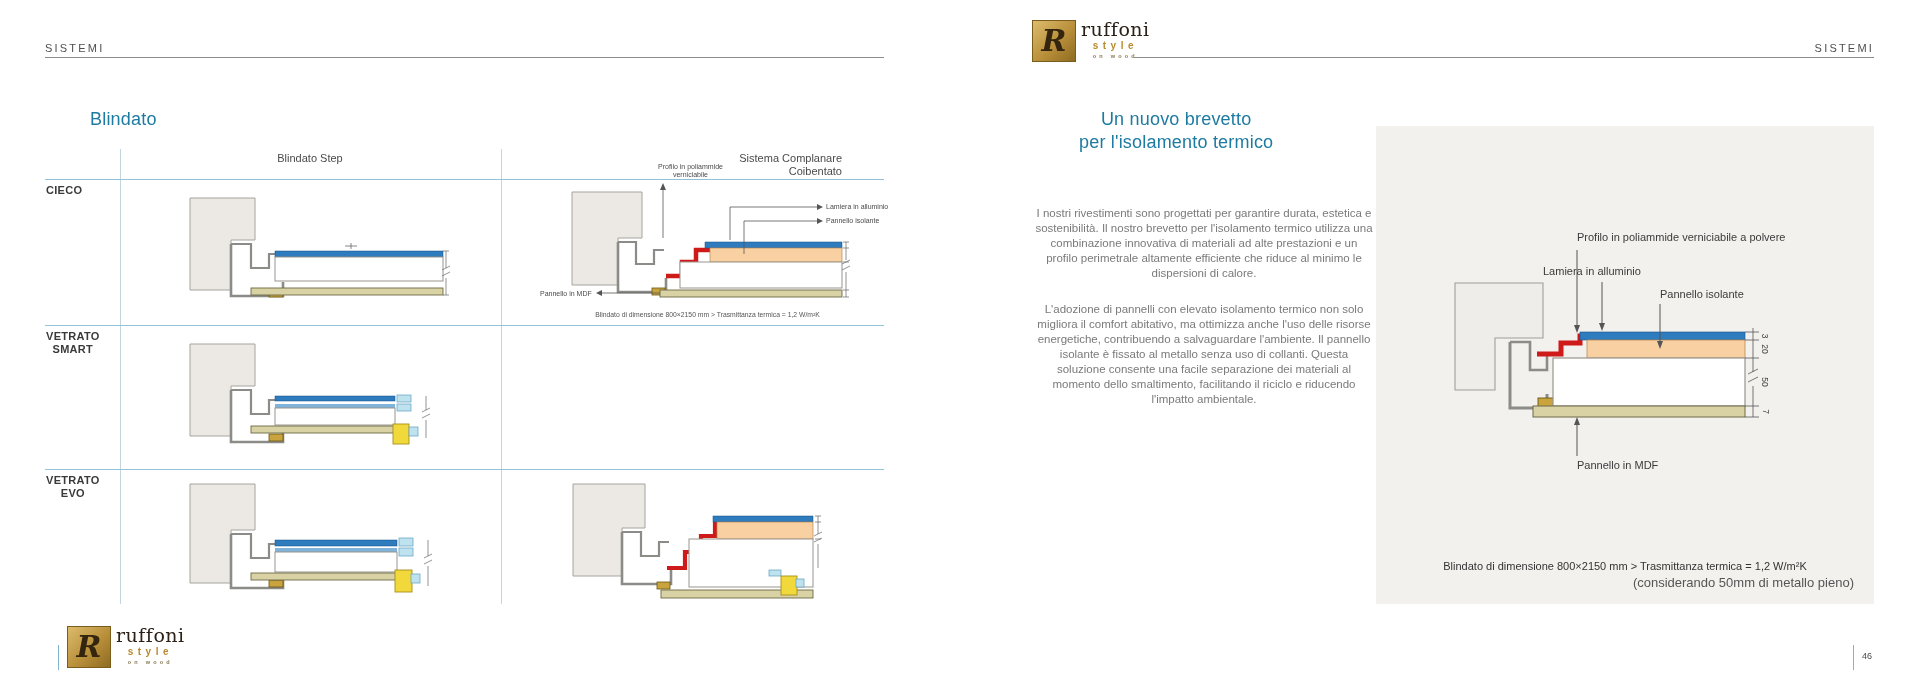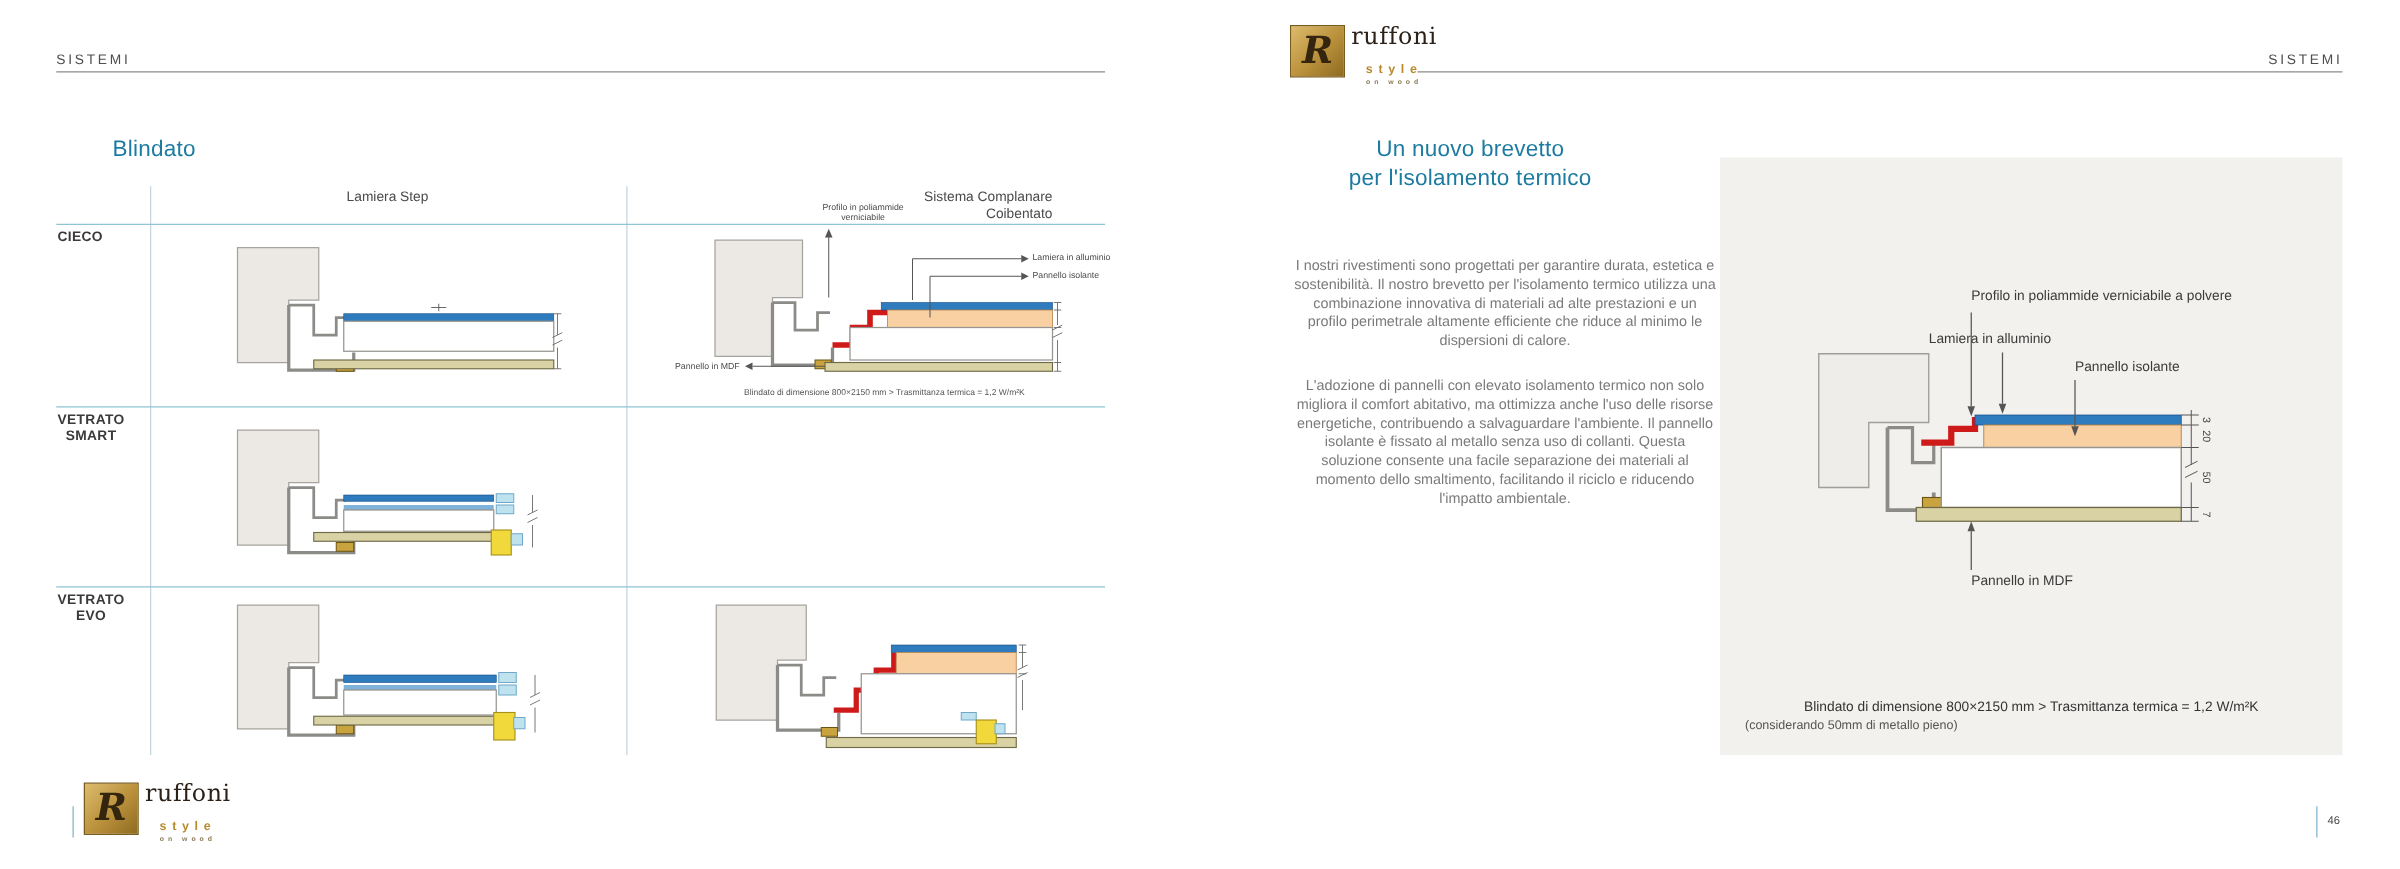--- a/index.html
+++ b/index.html
@@ -14,56 +14,56 @@
   
   .vline{width:1px;background:#c3d6de;}
   .hline{height:1px;background:#8fc3d5;}
   .colhead{font-size:11px;color:#4a4a4a;text-align:center;line-height:13px;}
   .rowlab{font-size:11px;font-weight:bold;color:#3a3a3a;line-height:12.5px;letter-spacing:.3px;}
   
   .lbl-sm{font-size:7px;line-height:8px;color:#4a4a4a;}
   .cap-sm{font-size:6.8px;color:#555;text-align:center;}
   .lbl-lg{font-size:11px;color:#3b3b3b;}
   .caption1{font-size:11px;font-weight:500;color:#333;text-align:center;}
-  .caption2{font-size:10px;color:#555;text-align:left;}
+  .caption2{font-size:13px;color:#555;text-align:right;}
   
   .panel{background:#f2f1ee;}
   .bodytext{font-size:11.5px;line-height:15px;color:#7a7a7a;}
   .pagenum{font-size:9px;color:#4a4a4a;}
   .footline{width:1px;background:#7fb6cd;}
   
   .brand{display:flex;align-items:flex-start;}
   .brand-square{width:44px;height:42px;background:linear-gradient(135deg,#dcbc6d 0%,#b98f3a 55%,#8e6c22 100%);
     border:1px solid #7a5c1c;box-sizing:border-box;display:flex;align-items:center;justify-content:center;}
   .brand-r{font-family:"DejaVu Serif",serif;font-style:italic;font-weight:bold;font-size:30px;color:#34250e;
     transform:translateY(-1px);}
   .brand-text{margin-left:5px;line-height:1;}
   .brand-name{font-family:"DejaVu Serif",serif;font-size:19px;color:#2b2118;letter-spacing:.5px;}
-  .brand-style{font-size:10px;color:#b98a2f;letter-spacing:4.5px;margin-top:12px;font-weight:bold;}
+  .brand-style{font-size:10px;color:#b98a2f;letter-spacing:4.5px;margin-top:2px;font-weight:bold;}
   .brand-tag{font-size:5.5px;color:#8a7a55;letter-spacing:3.2px;margin-top:3px;font-weight:bold;}
   svg{display:block;}
 </style>
 </head>
 <body>
 
 <div class="spread">
 
   <section>
     <div class="abs runhead" style="left:45px;top:42px;">SISTEMI</div>
     <div class="abs rule" style="left:45px;top:57px;width:839px;"></div>
 
     <div class="abs pgtitle" style="left:46px;top:108px;">Blindato</div>
 
     <div class="abs vline" style="left:120px;top:149px;height:455px;"></div>
     <div class="abs vline" style="left:501px;top:149px;height:455px;"></div>
     <div class="abs hline" style="left:45px;top:179px;width:839px;"></div>
     <div class="abs hline" style="left:45px;top:325px;width:839px;"></div>
     <div class="abs hline" style="left:45px;top:469px;width:839px;"></div>
 
-    <div class="abs colhead" style="left:160px;top:152px;width:300px;">Lamiera Step</div>
+    <div class="abs colhead" style="left:160px;top:152px;width:300px;">Blindato Step</div>
     <div class="abs colhead pre" style="left:542px;top:152px;width:300px;text-align:right;">Sistema Complanare
 Coibentato</div>
 
     <div class="abs rowlab" style="left:46px;top:184px;">CIECO</div>
     <div class="abs rowlab pre" style="left:46px;top:330px;">VETRATO
 SMART</div>
     <div class="abs rowlab pre" style="left:46px;top:474px;">VETRATO
 EVO</div>
 
     <div class="abs" style="left:185px;top:192px;">

